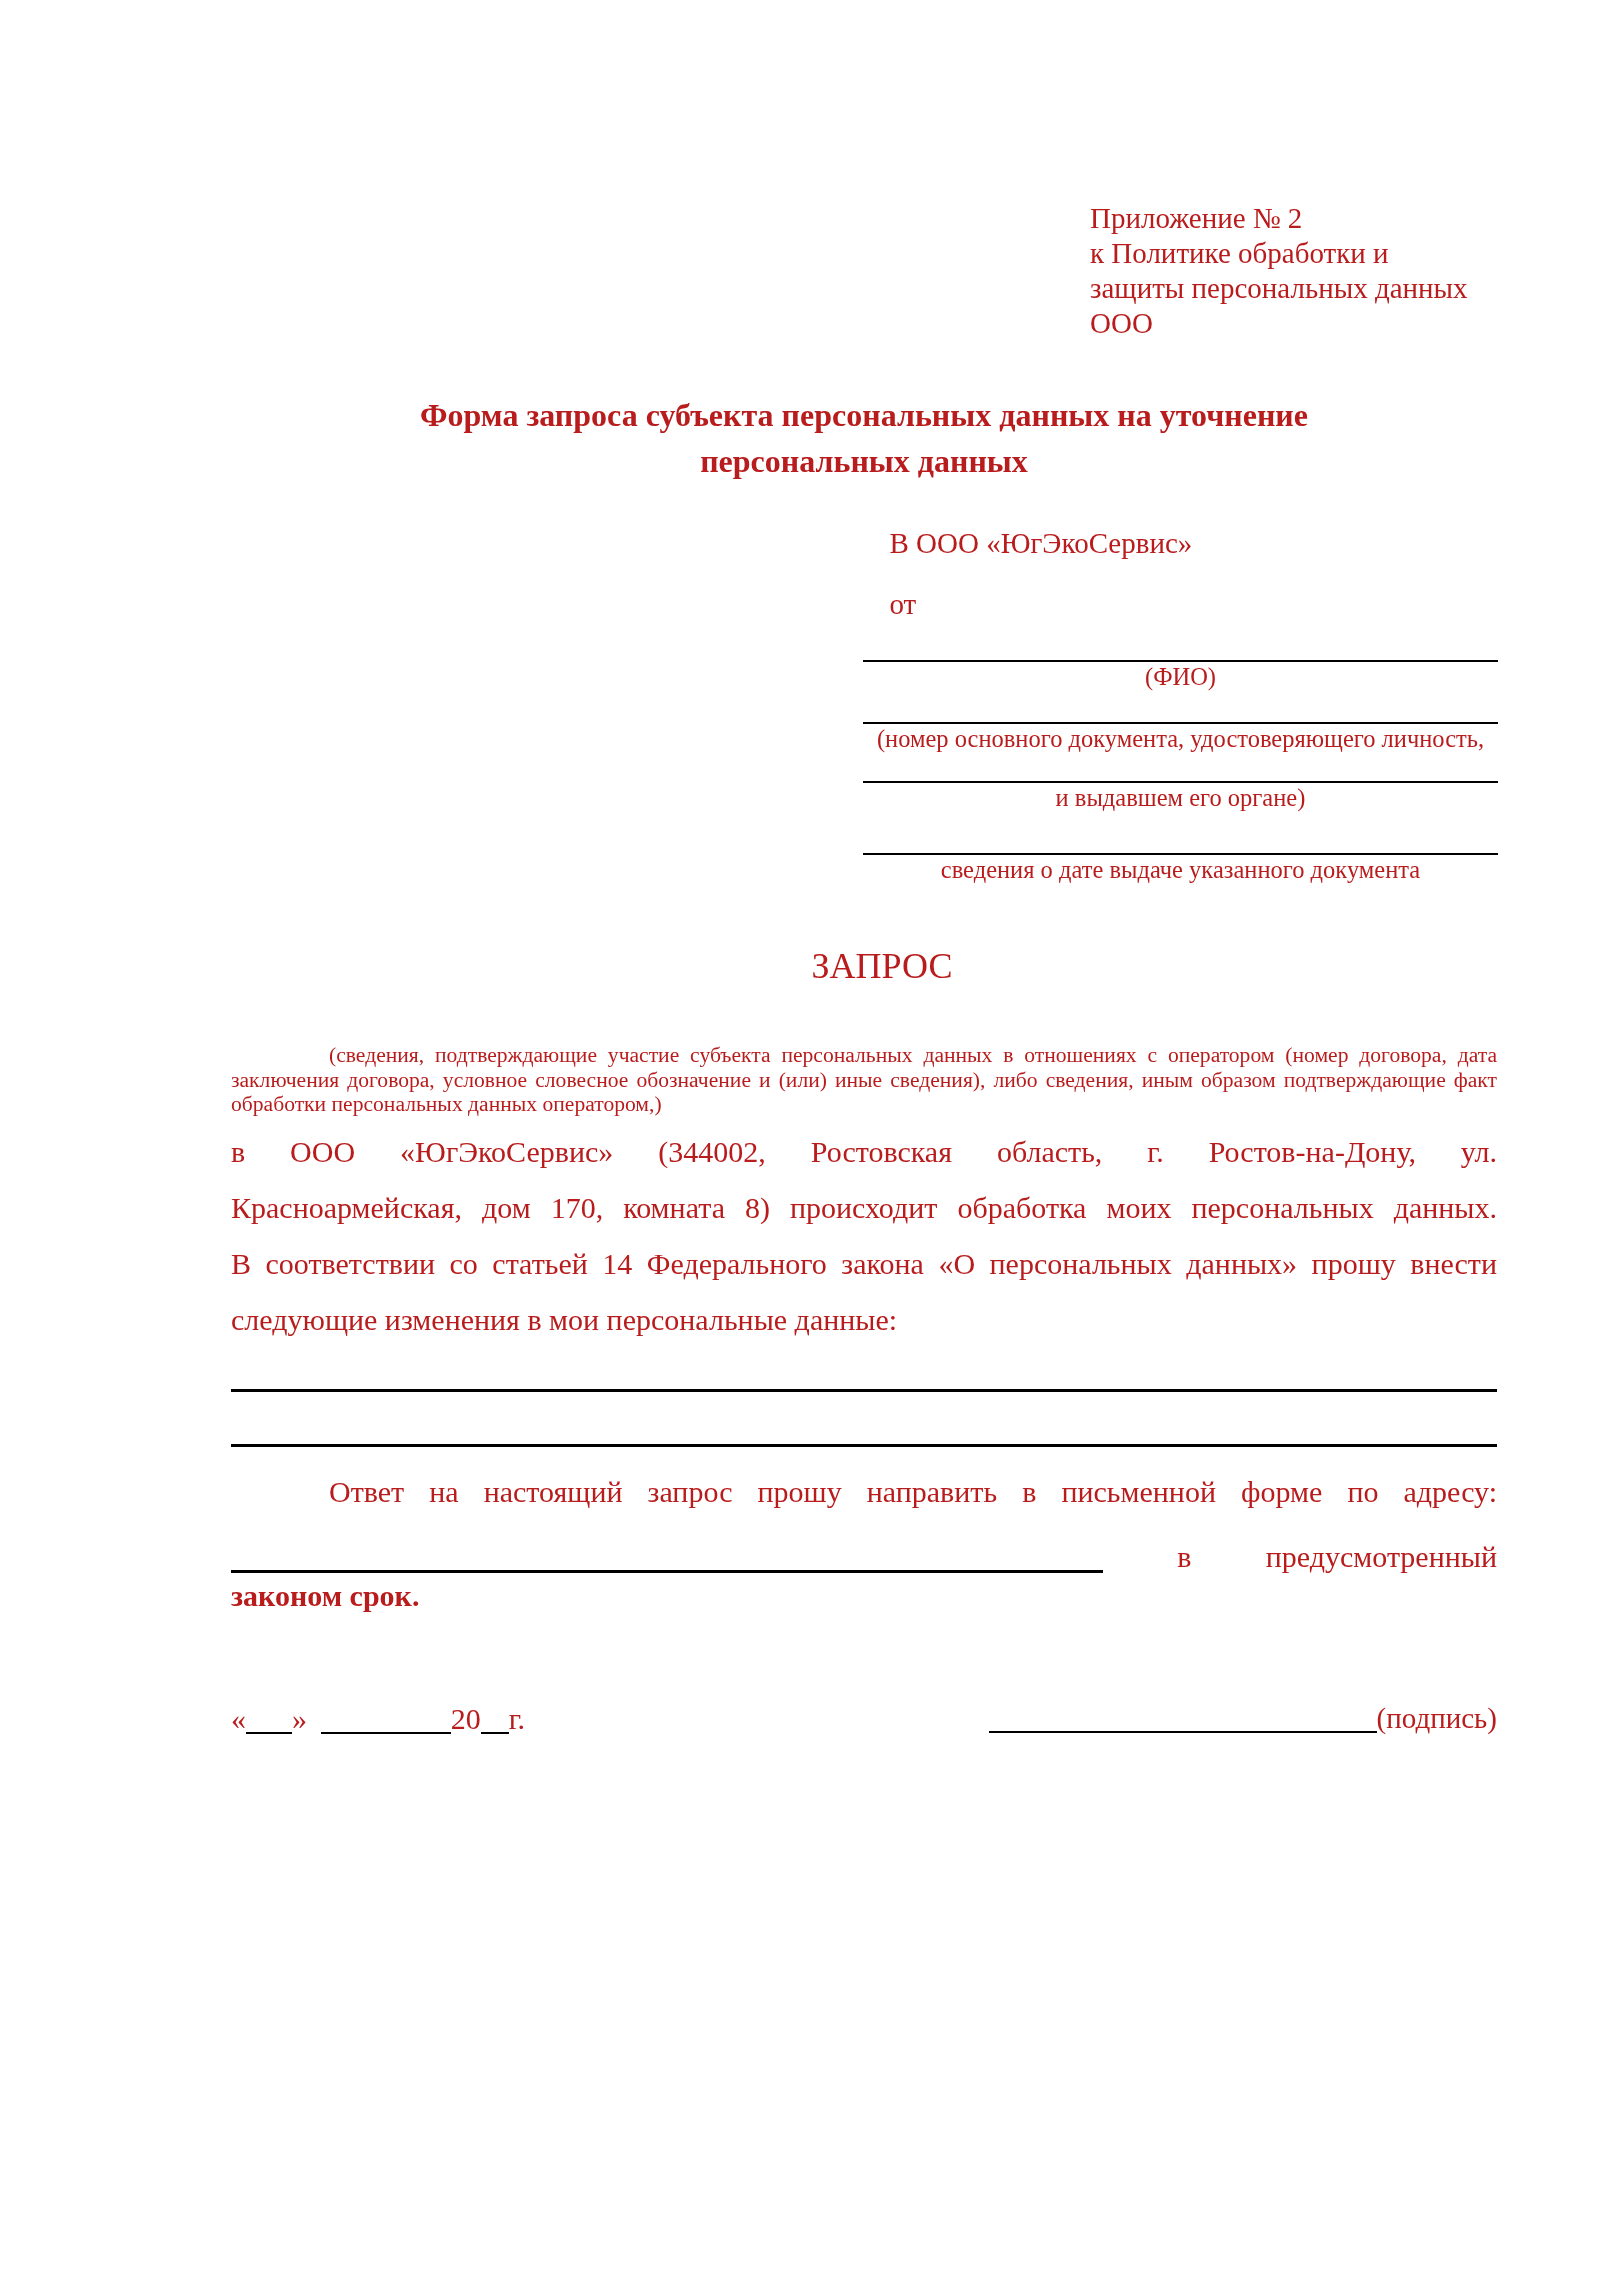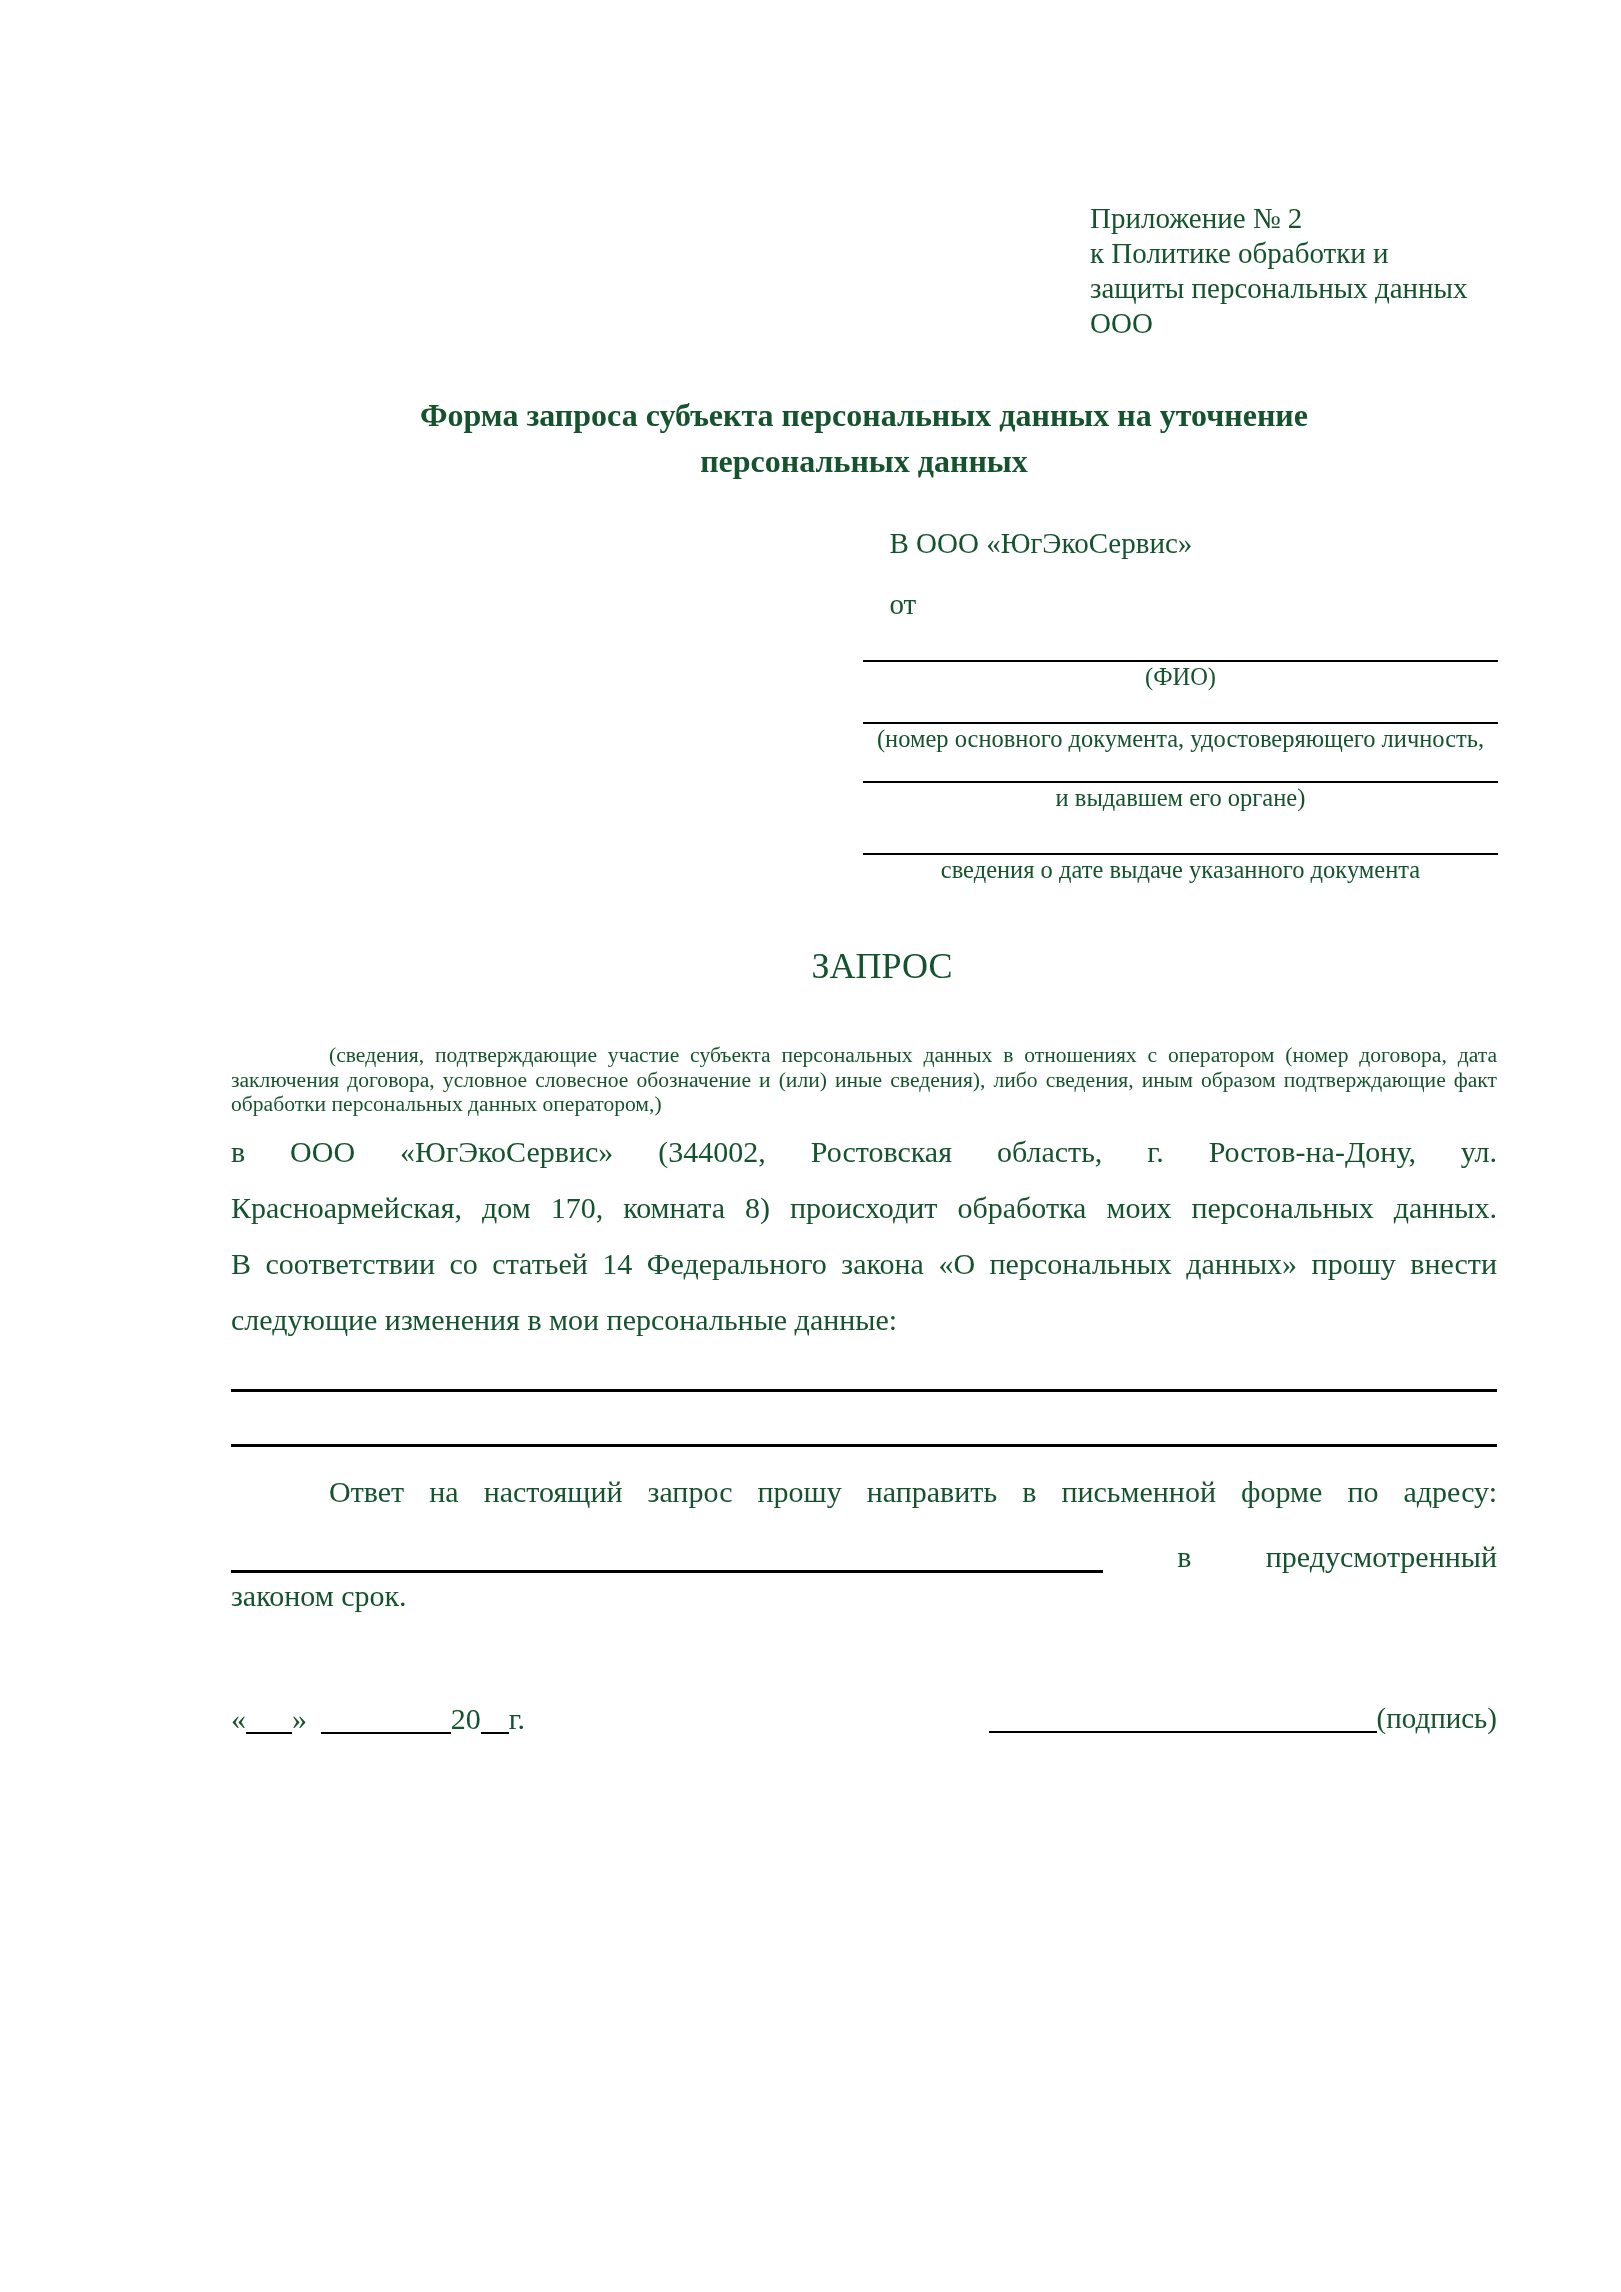--- a/index.html
+++ b/index.html
@@ -1,21 +1,21 @@
 <!DOCTYPE html>
 <html><head>
 <meta charset="utf-8">
 <style>
   html, body { margin: 0; padding: 0; background: #ffffff; }
   .page {
     position: relative;
     width: 1621px;
     height: 2293px;
     background: #ffffff;
-    color: #14532d;
+    color: #b91c1c;
     font-family: "Liberation Serif", "DejaVu Serif", serif;
     overflow: hidden;
   }
 
   
   .appendix {
     position: absolute;
     left: 1090px;
     top: 201px;
     font-size: 29px;
@@ -158,20 +158,21 @@
     height: 0;
     position: relative;
     top: 5.9px;
   }
   .response-last {
     position: absolute;
     left: 231px;
     top: 1568px;
     font-size: 30px;
     line-height: 56px;
+    font-weight: bold;
   }
 
   
   .sign-row {
     position: absolute;
     left: 231px;
     top: 1699px;
     width: 1266px;
     font-size: 30px;
     line-height: 39px;

